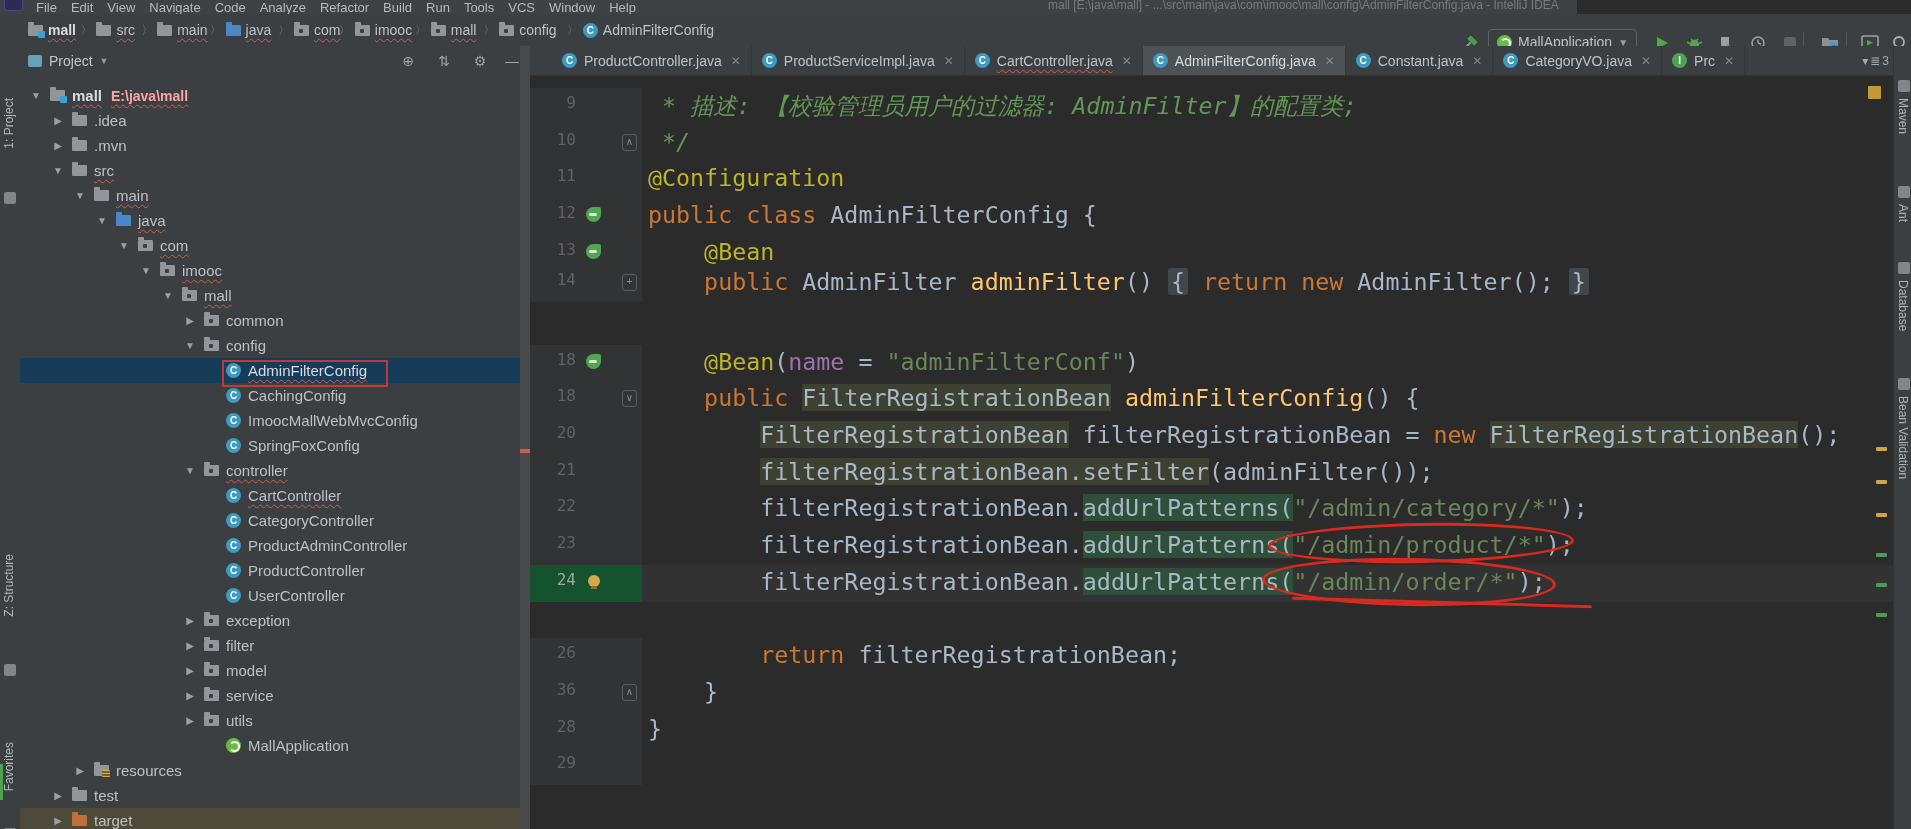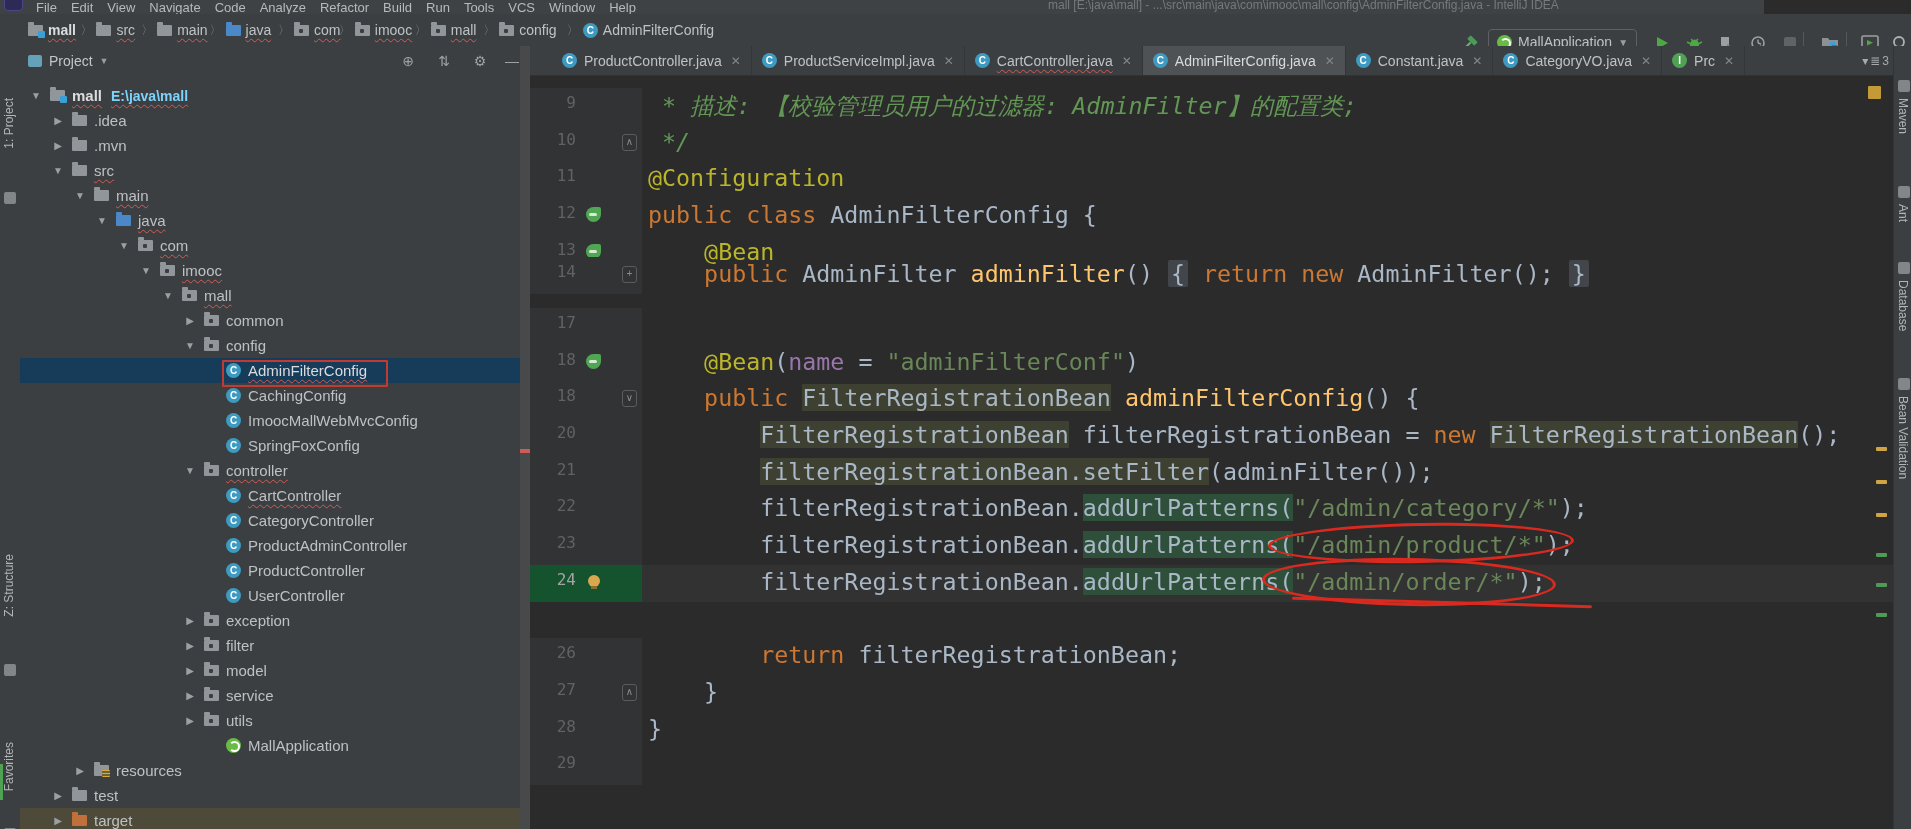--- a/index.html
+++ b/index.html
@@ -1,20 +1,20 @@
 <!DOCTYPE html>
 <html><head>
 <meta charset="utf-8">
 <style>
   html,body{margin:0;padding:0;background:#2b2b2b;}
   #root{position:relative;width:1911px;height:829px;overflow:hidden;
         font-family:"Liberation Sans",sans-serif;background:#2b2b2b;color:#bbbdbf;
         -webkit-font-smoothing:antialiased;}
   
-  #menubar{position:absolute;left:0;top:0;width:1764px;height:14px;background:#3f4244;overflow:hidden;}
+  #menubar{position:absolute;left:0;top:0;width:1577px;height:14px;background:#3f4244;overflow:hidden;}
   .logo{position:absolute;left:4px;top:-8px;width:17px;height:17px;border-radius:4px;
         background:#2d2a55;border:1px solid #4a4788;}
   .menuitem{display:inline-block;margin:0 0 0 14px;font-size:13px;color:#b7babc;
             border-bottom:1px solid #8e9194;line-height:15px;transform:translateY(-2px);}
   #menus{position:absolute;left:22px;top:0;white-space:nowrap;}
   #wintitle{position:absolute;left:1048px;top:-2px;font-size:12px;color:#77797b;white-space:nowrap;}
   .winctl{position:absolute;top:-3px;font-size:12px;color:#9a9da0;}
   
   #crumbbar{position:absolute;left:0;top:14px;width:1911px;height:32px;background:#3c3f41;
             border-bottom:1px solid #2f3234;}
@@ -59,21 +59,21 @@
            font-size:14px;color:#c3c6c8;}
   .phic{display:inline-block;width:14px;height:12px;background:#65a1b8;border-radius:2px;}
   .hbtn{position:absolute;top:5px;width:20px;height:20px;color:#9fa2a4;font-size:14px;text-align:center;line-height:20px;}
   #tree{position:absolute;left:0;top:30px;width:100%;height:753px;}
   .trow{position:absolute;left:0;width:100%;height:25px;display:flex;align-items:center;font-size:15px;color:#bec1c3;}
   .trow.sel{background:#163c5a;color:#d9dbdd;}
   .trow.targetbg{background:#4d4a39;}
   .tarrow{position:absolute;font-size:10px;color:#9da0a2;width:12px;text-align:center;}
   .ticon{position:absolute;display:flex;}
   .tlabel{position:absolute;white-space:nowrap;}
-  .textra{color:#7dd3fc;margin-left:9px;font-size:14px;}
+  .textra{color:#fca5a5;margin-left:9px;font-size:14px;}
   .redbox{position:absolute;border:2px solid #c13a33;border-radius:1px;}
   #divider{position:absolute;left:520px;top:46px;width:10px;height:783px;background:#47494b;}
   #divider .mark{position:absolute;left:0;top:403px;width:10px;height:4px;background:#cf5b56;}
   
   #editor{position:absolute;left:530px;top:46px;width:1363px;height:783px;background:#2b2b2b;}
   #tabbar{position:absolute;left:0;top:0;width:100%;height:30px;background:#3c3f41;border-bottom:1px solid #323232;
           display:flex;align-items:stretch;padding-left:22px;box-sizing:border-box;}
   .tab{display:flex;align-items:center;gap:7px;padding:0 10px;font-size:14px;color:#bfc2c4;border-right:1px solid #333639;}
   .tab.active{background:#4e5254;color:#d8dadc;}
   .tclose{color:#848689;font-size:12px;margin-left:2px;}
@@ -530,33 +530,27 @@
           </div>
           <div class="code"><span class="tk-kw">public class </span><span class="tk-sp">AdminFilterConfig {</span></div>
         </div>
         <div class="cline" style="top: 158.72px;">
           <div class="gut">
             <span class="lnum">13</span>
             <div class="gicon beanic"></div>
           </div>
           <div class="code"><span class="tk-sp">    </span><span class="tk-ann">@Bean</span></div>
         </div>
-        <div class="cline" style="top: 181px;">
+        <div class="cline" style="top: 189px;">
           <div class="gut">
             <span class="lnum">14</span>
             <div class="fold">+</div>
           </div>
           <div class="code"><span class="tk-sp">    </span><span class="tk-kw">public </span><span class="tk-sp">AdminFilter </span><span class="tk-mth">adminFilter</span><span class="tk-sp">() </span><span class="tk-sp boxed">{</span><span class="tk-sp"> </span><span class="tk-kw">return </span><span class="tk-kw">new </span><span class="tk-sp">AdminFilter(); </span><span class="tk-sp boxed">}</span></div>
         </div>
-        <div class="cline" style="top: 232.08px;">
-          <div class="gut">
-            <span class="lnum">17</span>
-          </div>
-          <div class="code"></div>
-        </div>
         <div class="cline" style="top: 268.76px;">
           <div class="gut">
             <span class="lnum">18</span>
             <div class="gicon beanic"></div>
           </div>
           <div class="code"><span class="tk-sp">    </span><span class="tk-ann">@Bean</span><span class="tk-sp">(</span><span class="tk-fld">name</span><span class="tk-sp"> = </span><span class="tk-str">"adminFilterConf"</span><span class="tk-sp">)</span></div>
         </div>
         <div class="cline" style="top: 305.44px;">
           <div class="gut">
             <span class="lnum">18</span>
@@ -596,21 +590,21 @@
           <div class="code"><span class="tk-sp">        </span><span class="tk-sp">filterRegistrationBean.</span><span class="tk-sp bg-green">addUrlPatterns(</span><span class="tk-str">"/admin/order/*"</span><span class="tk-sp">);</span></div>
         </div>
         <div class="cline" style="top: 562.2px;">
           <div class="gut">
             <span class="lnum">26</span>
           </div>
           <div class="code"><span class="tk-sp">        </span><span class="tk-kw">return </span><span class="tk-sp">filterRegistrationBean;</span></div>
         </div>
         <div class="cline" style="top: 598.88px;">
           <div class="gut">
-            <span class="lnum">27</span>
+            <span class="lnum">36</span>
             <div class="fold">∧</div>
           </div>
           <div class="code"><span class="tk-sp">    }</span></div>
         </div>
         <div class="cline" style="top: 635.56px;">
           <div class="gut">
             <span class="lnum">28</span>
           </div>
           <div class="code"><span class="tk-sp">}</span></div>
         </div>

